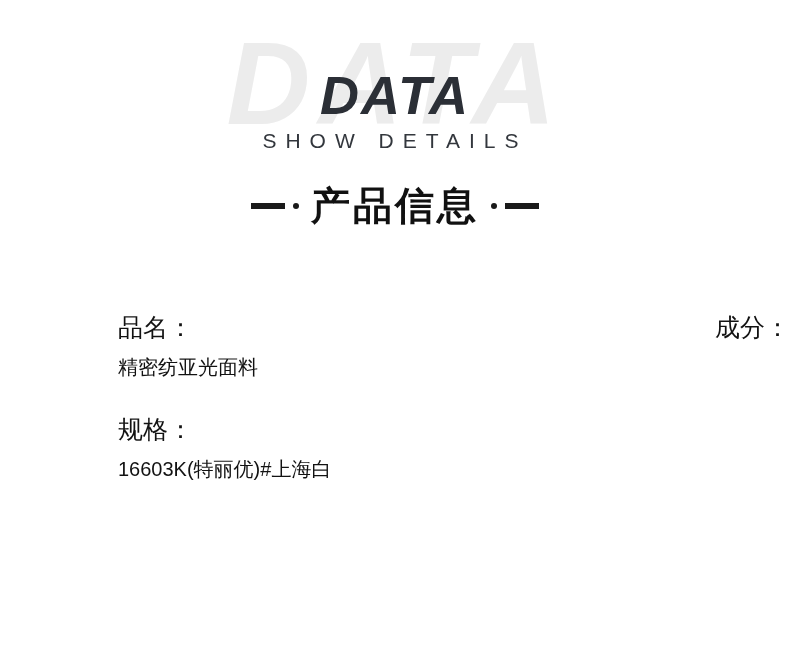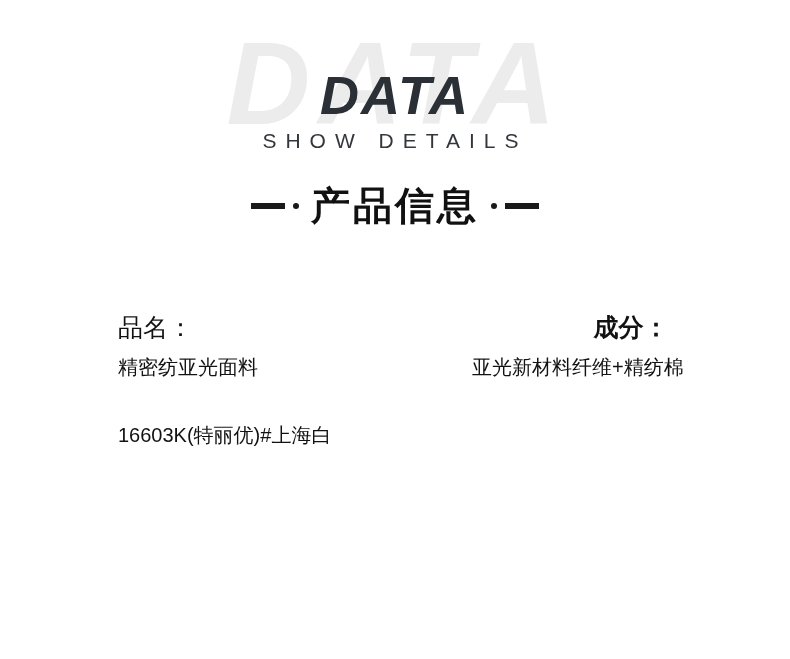--- a/index.html
+++ b/index.html
@@ -134,21 +134,21 @@
     color: #121212;
     line-height: 34px;
     white-space: nowrap;
     padding-top: 6px;
   }
   .row-gap {
     height: 28px;
   }
 
   
-  .center-label { text-align: center; font-weight: bold; }
+  .center-label { text-align: right; }
 </style>
 </head>
 <body>
 
 <div class="page">
 
   <div class="header">
     <div class="watermark">DATA</div>
     <div class="title-en">DATA</div>
     <div class="subtitle-en">SHOW DETAILS</div>
@@ -168,28 +168,28 @@
 
   <div class="info">
 
     <div class="info-row">
       <div class="cell cell-left">
         <div class="cell-label">品名：</div>
         <div class="cell-value">精密纺亚光面料</div>
       </div>
       <div class="cell cell-right">
         <div class="cell-label center-label">成分：</div>
-        <div class="cell-value">亚光新材料纤维+精纺棉</div>
       </div>
     </div>
 
     <div class="row-gap"></div>
 
     <div class="info-row">
       <div class="cell cell-left">
+        <div class="cell-label">规格：</div>
         <div class="cell-value">16603K(特丽优)#上海白</div>
       </div>
     </div>
 
     <div class="row-gap"></div>
 
 
   </div>
 </div>
 

